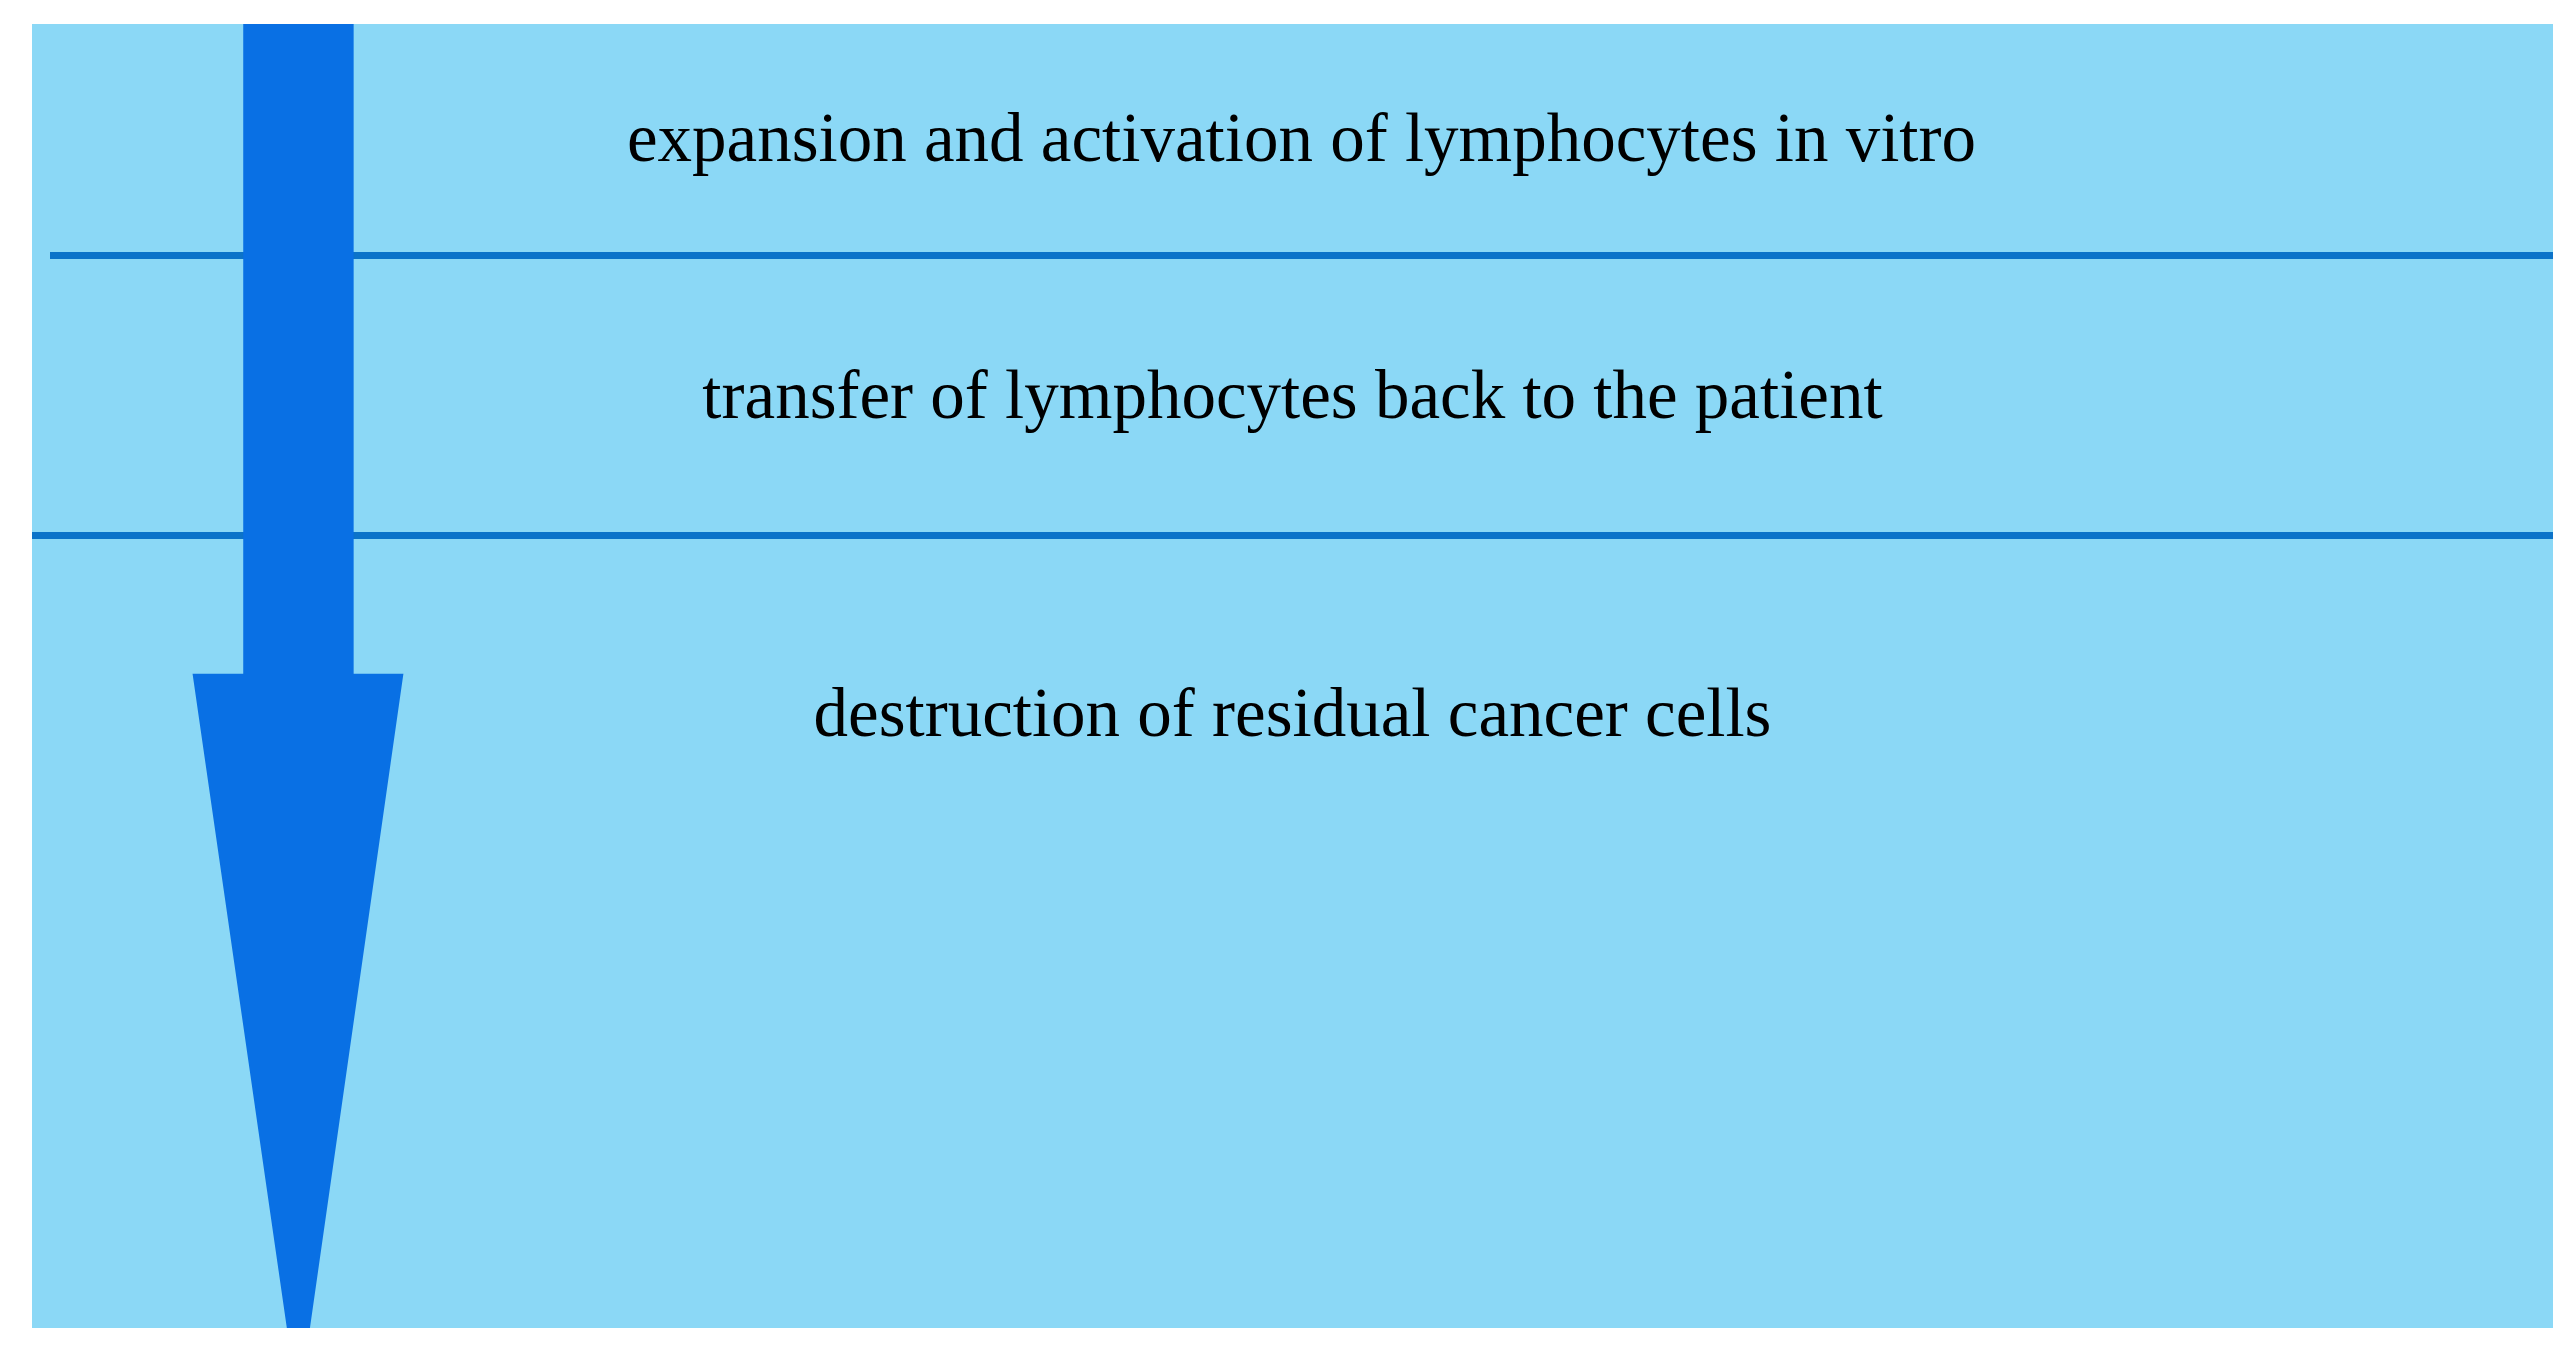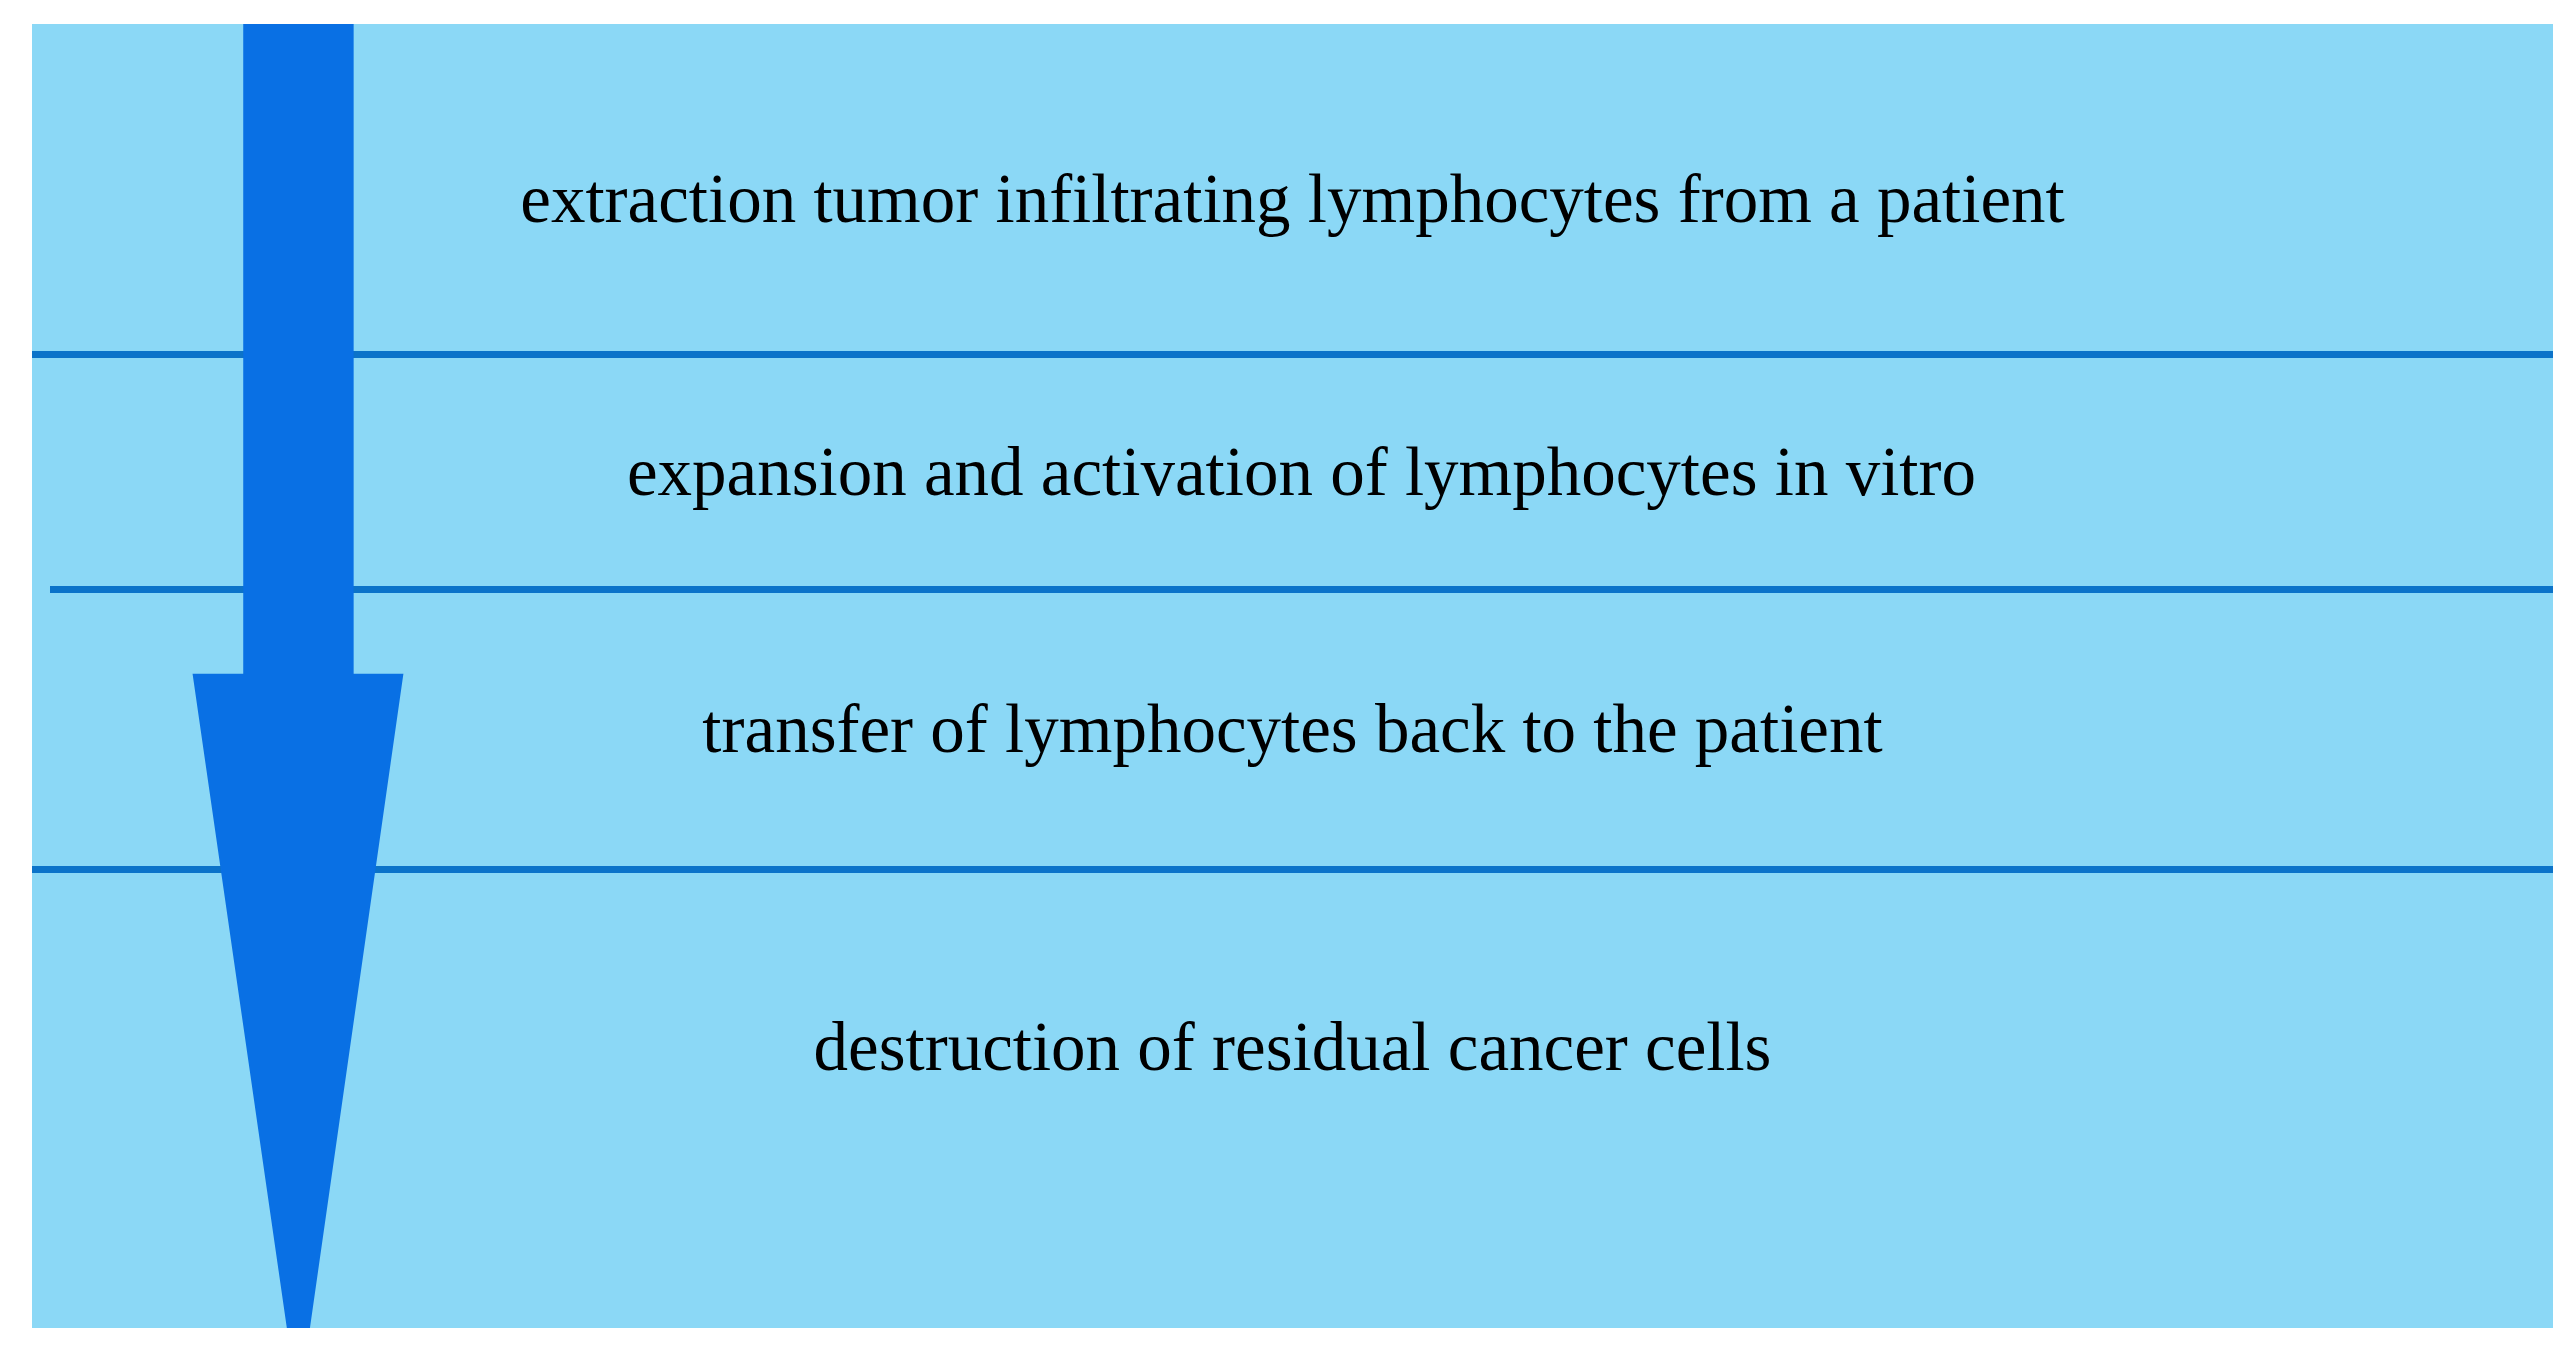--- a/index.html
+++ b/index.html
@@ -51,23 +51,20 @@
   .step-label {
     display: inline-block;
   }
 </style>
 </head>
 <body>
 
 <div class="stage">
   <div class="panel">
 
-    <div class="row row-1">
-      <span class="step-label">extraction tumor infiltrating lymphocytes from a patient</span>
-    </div>
 
     <div class="row row-2">
       <span class="step-label">expansion and activation of lymphocytes in vitro</span>
     </div>
 
     <div class="row row-3">
       <span class="step-label">transfer of lymphocytes back to the patient</span>
     </div>
 
     <div class="row row-4">

